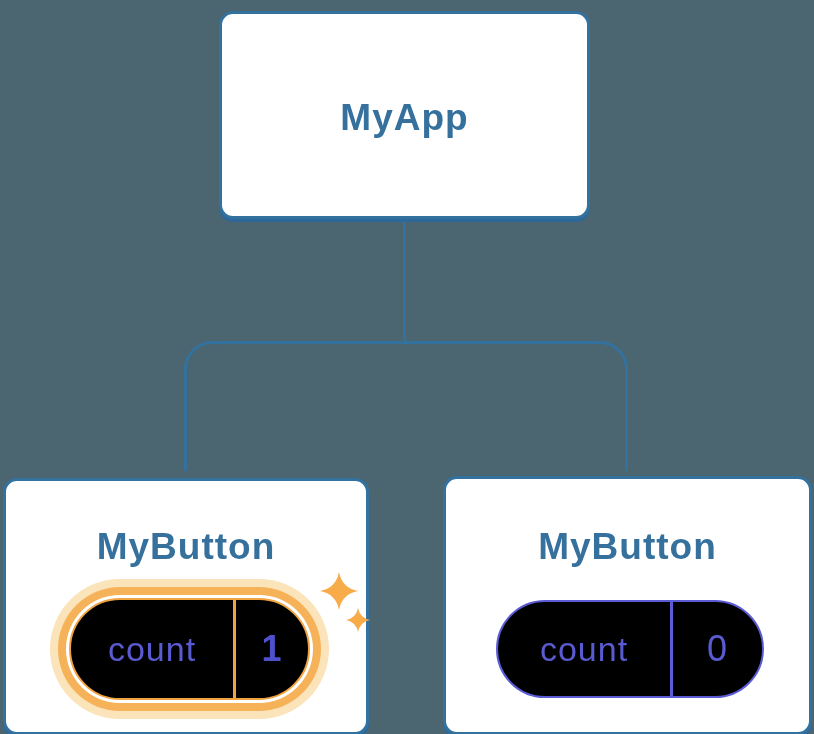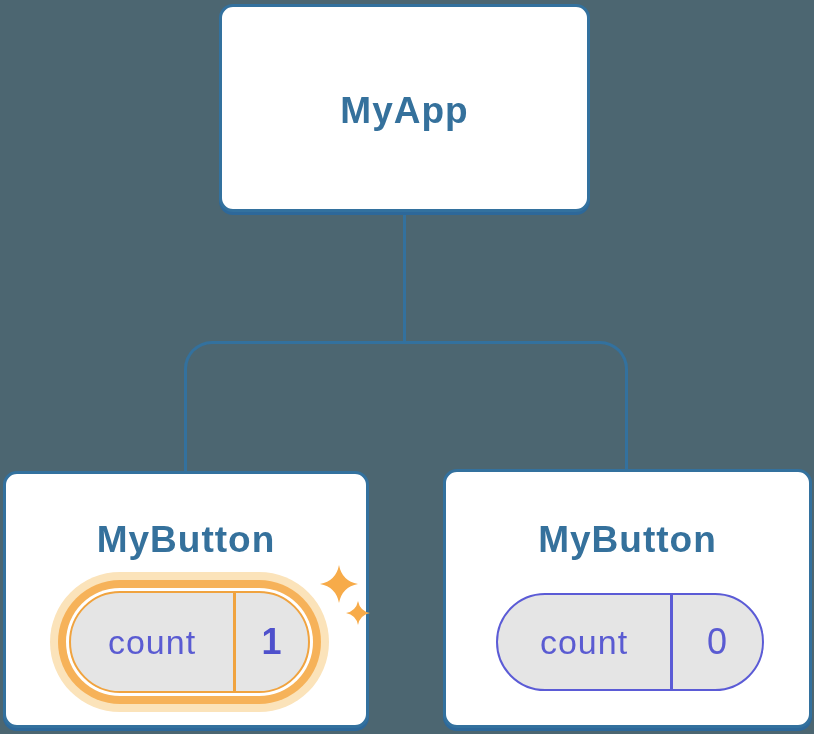--- a/index.html
+++ b/index.html
@@ -25,20 +25,21 @@
   .stage{
     position:relative;width:814px;height:734px;
     background:var(--background);
   }
   .node{
     position:absolute;
     background:var(--node-fill);
     border:3px solid var(--node-border);
     border-radius:14px;
     box-shadow:0 3px 0 #2d689a;
+    margin-top:7px;
   }
   .node-root{left:219px;top:4px;width:371px;height:208px;}
   .node-left{left:3px;top:471px;width:366px;height:257px;}
   .node-right{left:443px;top:469px;width:369px;height:259px;}
   .node-title{
     position:absolute;left:0;right:0;
     text-align:center;
     font-size:37px;font-weight:700;letter-spacing:1px;
     color:var(--node-title);
     line-height:44px;
@@ -57,21 +58,21 @@
     border:3px solid var(--connector);
     border-bottom:none;
     border-radius:28px 28px 0 0;
     background:transparent;
   }
 
   
   .pill{
     position:absolute;
     display:flex;align-items:stretch;
-    background:#e5e5e5;
+    background:#000000;
     border-radius:999px;
     overflow:hidden;
     font-size:34px;
     letter-spacing:1px;
   }
   .pill-key{
     flex:1;display:flex;align-items:center;justify-content:center;
     color:var(--state-text);
   }
   .pill-div{width:3px;}

